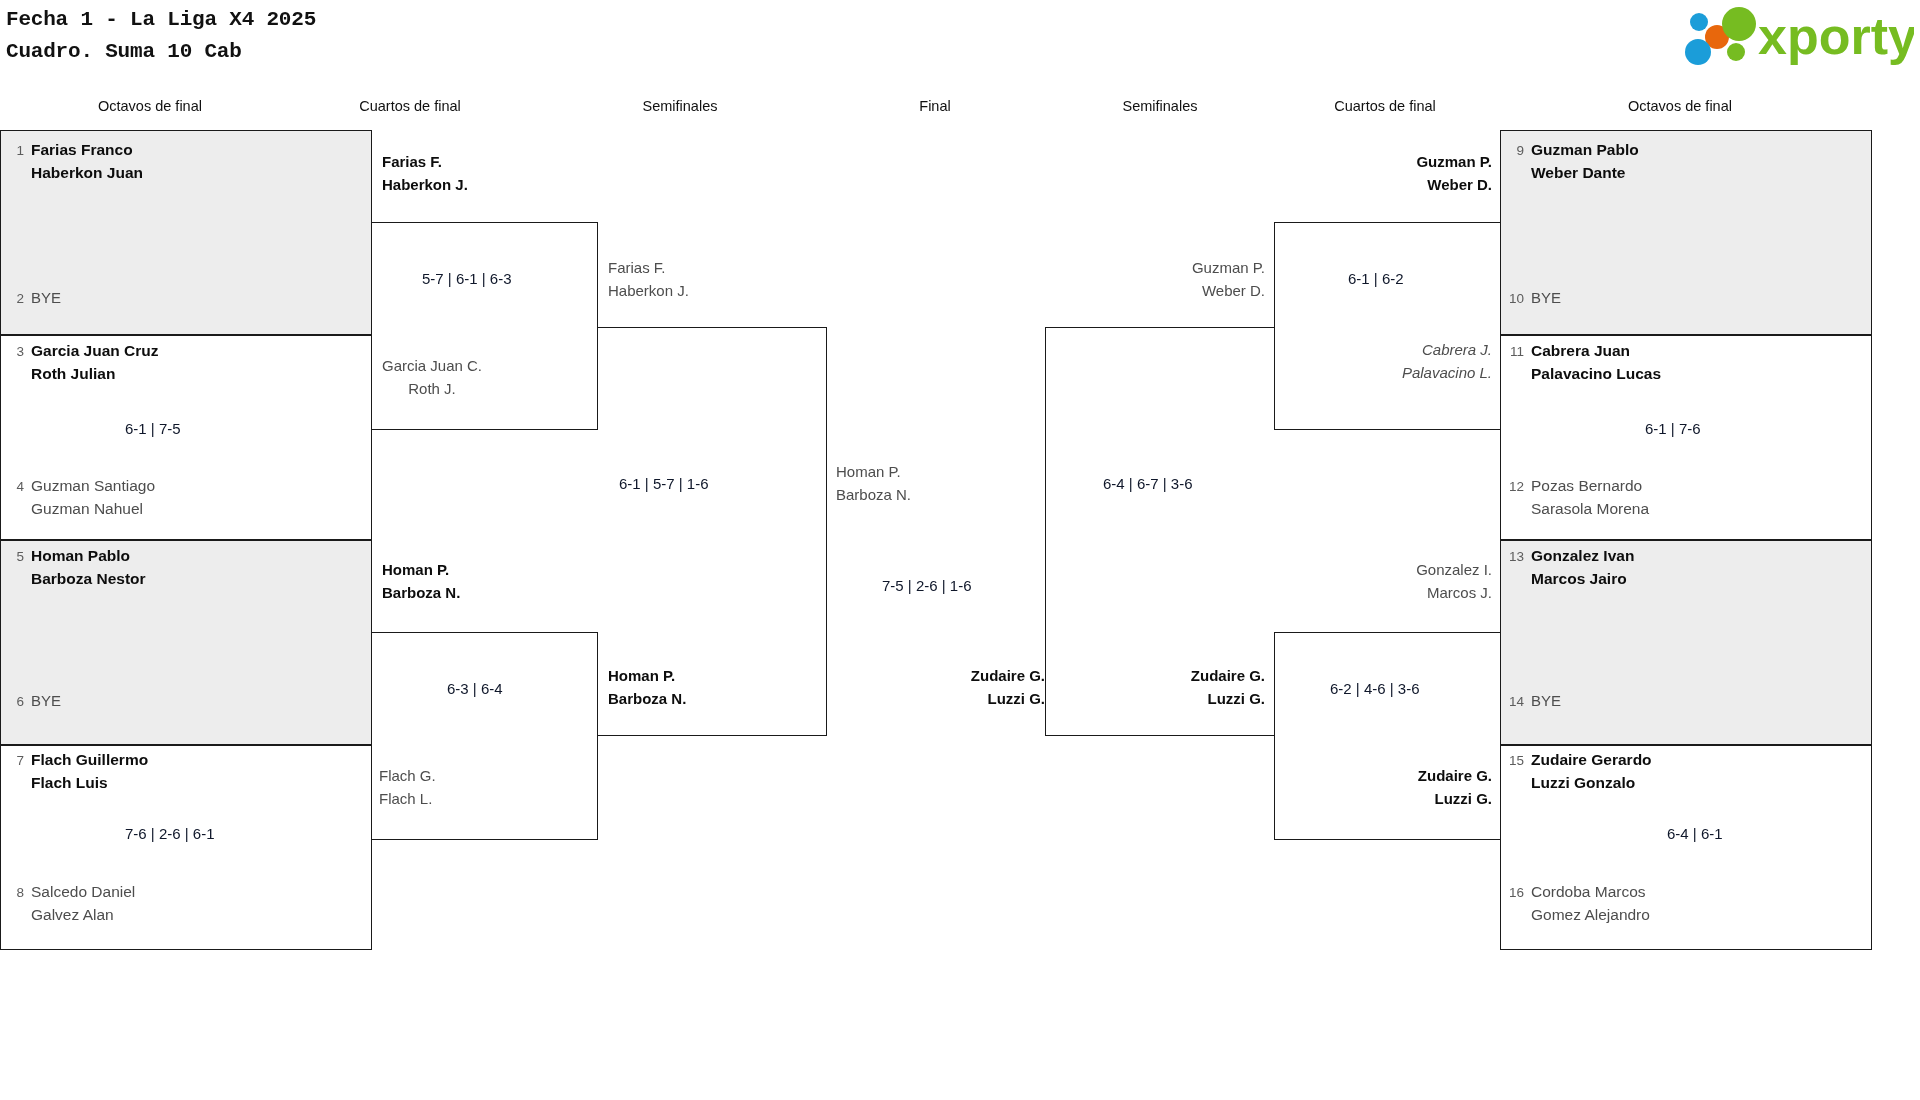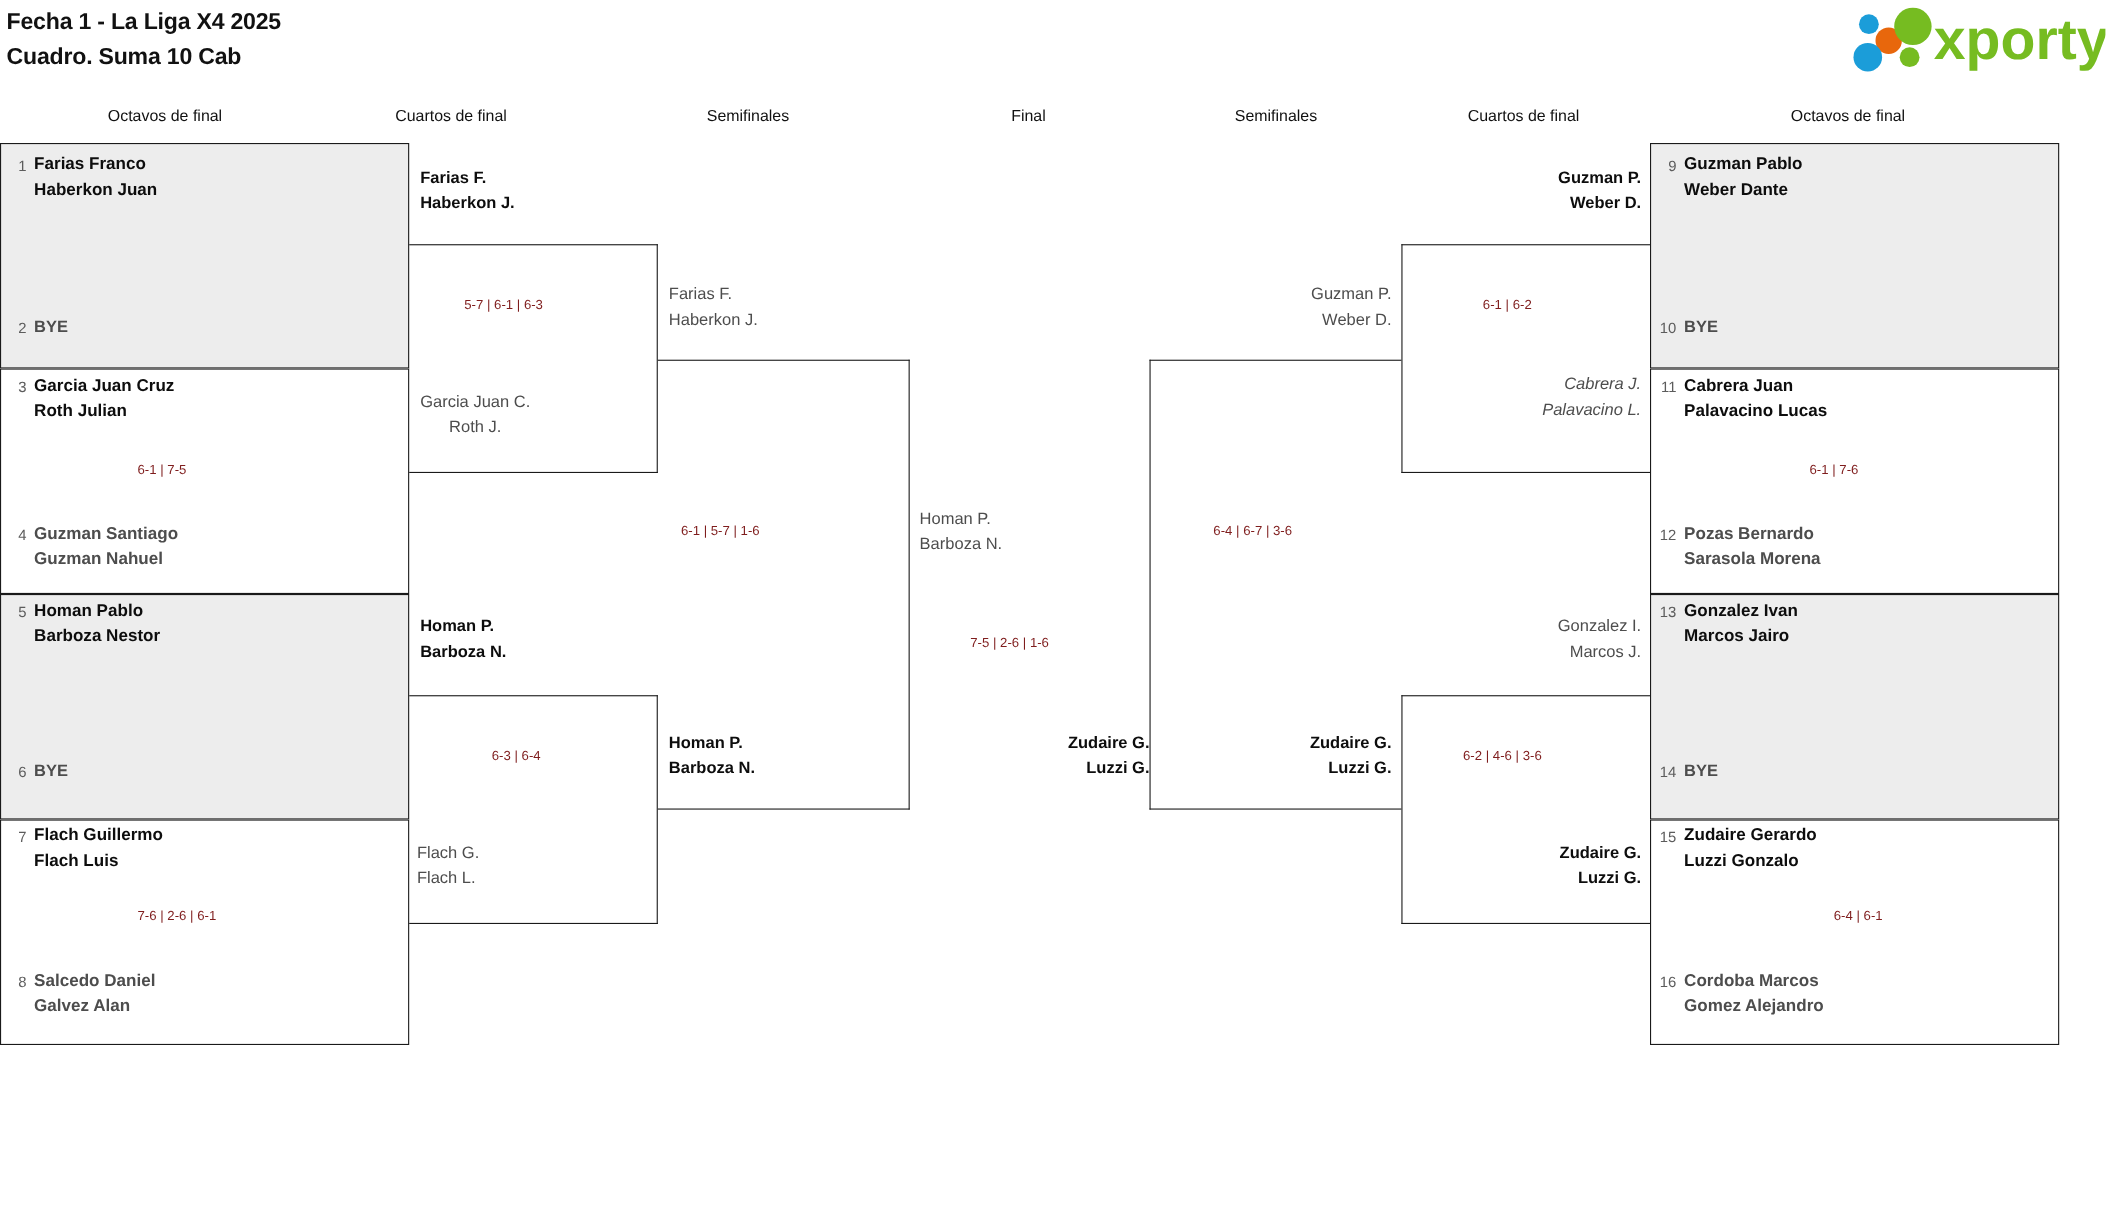--- a/index.html
+++ b/index.html
@@ -10,21 +10,21 @@
     overflow: hidden;
   }
   #root { position: relative; width: 1920px; height: 1100px; }
 
   
   .title {
     position: absolute; left: 6px; top: 4px;
     font-size: 21px; font-weight: bold; color: #111111;
     line-height: 32px; letter-spacing: -0.2px;
   }
-  .title div { white-space: nowrap; }
+  .title div { white-space: nowrap; font-family: Liberation Mono, monospace; }
 
   
   .logo { position: absolute; right: 6px; top: 4px; width: 232px; height: 62px; }
   .logo svg { display: block; }
 
   
   .round-hd {
     position: absolute; top: 98px;
     font-size: 14.5px; color: #111111; font-weight: normal;
     text-align: center; white-space: nowrap;
@@ -39,40 +39,40 @@
   .seedbox.shaded { background: #ededed; }
 
   
   .entry { position: absolute; display: flex; align-items: flex-start; }
   .entry .seed {
     font-size: 13.5px; color: #5c5c5c; width: 22px;
     text-align: right; flex: 0 0 22px; padding-top: 5px;
   }
   .entry .names {
     font-size: 15.5px; line-height: 23px; color: #4d4d4d;
-    padding-left: 7px; white-space: nowrap; font-weight: bold;
+    padding-left: 7px; white-space: nowrap;
   }
   .entry.win .names { color: #0d0d0d; font-weight: bold; }
   .entry.bye .names { font-size: 15px; color: #4d4d4d; }
 
   
   .entry.rt .seed { text-align: right; }
 
   
   .conn {
     position: absolute;
     border-top: 1px solid #1a1a1a;
     border-bottom: 1px solid #1a1a1a;
   }
   .conn.left  { border-right: 1px solid #1a1a1a; }
   .conn.right { border-left: 1px solid #1a1a1a; }
 
   .score {
     position: absolute;
-    font-size: 12px; color: #7f1d1d; white-space: nowrap;
+    font-size: 15px; color: #0f172a; white-space: nowrap;
   }
 
   
   .adv {
     position: absolute;
     font-size: 15px; line-height: 23px; color: #4d4d4d;
     white-space: nowrap;
   }
   .adv.win { color: #0d0d0d; font-weight: bold; }
   .adv.ralign { text-align: right; }

